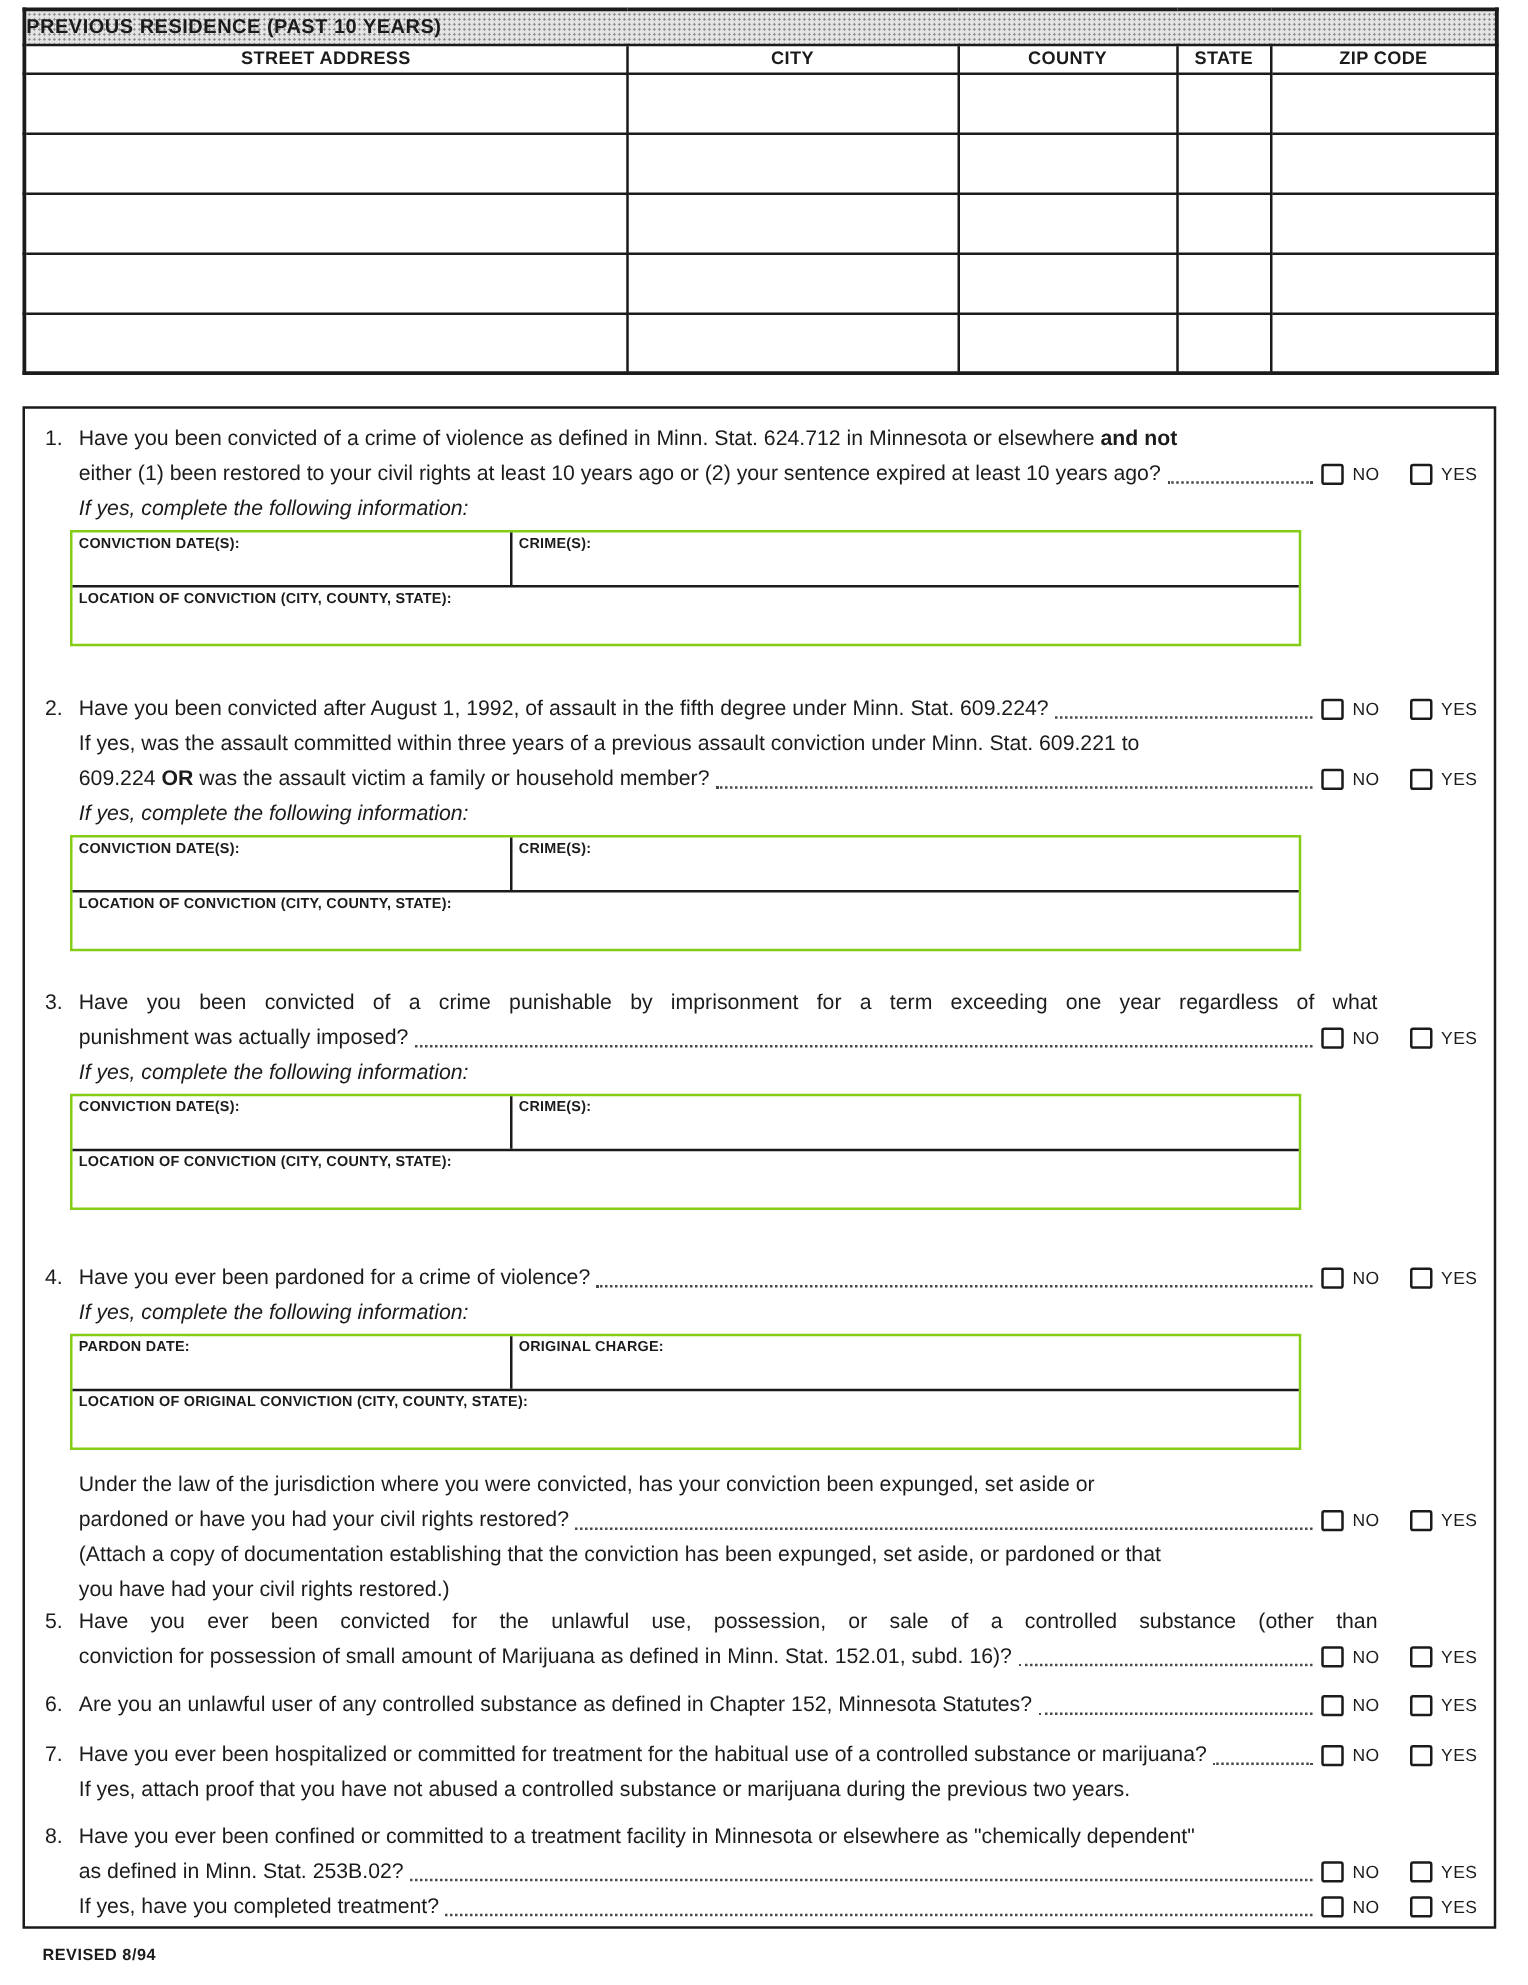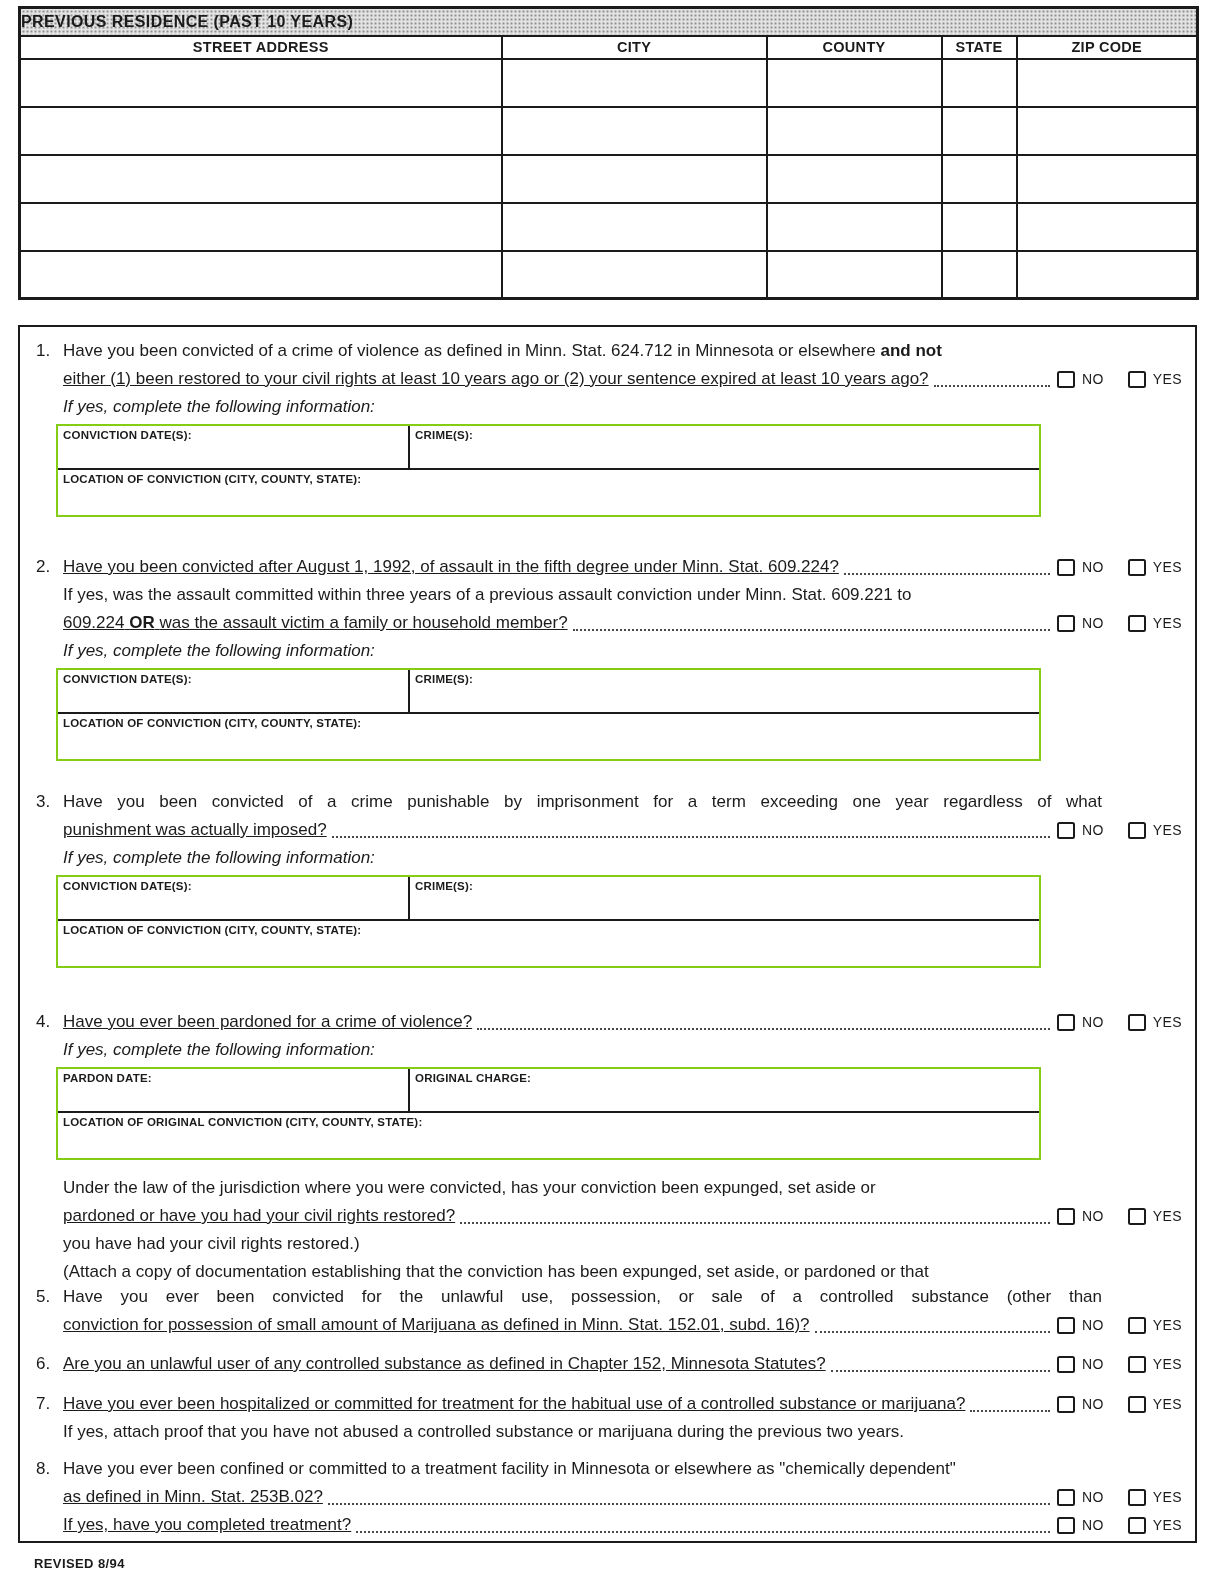--- a/index.html
+++ b/index.html
@@ -59,21 +59,21 @@
     display: grid;
     grid-template-columns: 27px 1fr;
     align-items: start;
   }
   .qnum { font-size: 17px; line-height: 28px; }
   .qline { font-size: 17px; line-height: 28px; white-space: nowrap; }
   .qline.pad { padding-right: 80px; white-space: normal; }
   .qline.just { text-align: justify; text-align-last: justify; padding-right: 80px; white-space: normal; }
   .qline.ital { font-style: italic; }
   .cbline { display: flex; align-items: center; white-space: nowrap; }
-  .cbline .qt { flex: none; text-decoration: underline; }
+  .cbline .qt { flex: none; }
   .leader {
     flex: 1 1 auto;
     min-width: 6px;
     height: 0;
     border-bottom: 2px dotted #4a4a4a;
     margin: 0 7px 0 5px;
     align-self: flex-end;
     position: relative;
     top: -6px;
   }
@@ -327,22 +327,22 @@
         <div class="qline cbline">
           <span class="qt">pardoned or have you had your civil rights restored?</span>
           <span class="leader"></span>
           <span class="cbg">
             <span class="cb"></span>
               <span class="cbl">NO</span>
             <span class="cb second"></span>
               <span class="cbl">YES</span>
           </span>
         </div>
+        <div class="qline pad">(Attach a copy of documentation establishing that the conviction has been expunged, set aside, or pardoned or that</div>
         <div class="qline pad">you have had your civil rights restored.)</div>
-        <div class="qline pad">(Attach a copy of documentation establishing that the conviction has been expunged, set aside, or pardoned or that</div>
       </div>
     </div>
 
     <div class="q" style="top:956px">
       <div class="qnum">5.</div>
       <div>
         <div class="qline just">Have you ever been convicted for the unlawful use, possession, or sale of a controlled substance (other than</div>
         <div class="qline cbline">
           <span class="qt">conviction for possession of small amount of Marijuana as defined in Minn. Stat. 152.01, subd. 16)?</span>
           <span class="leader"></span>

